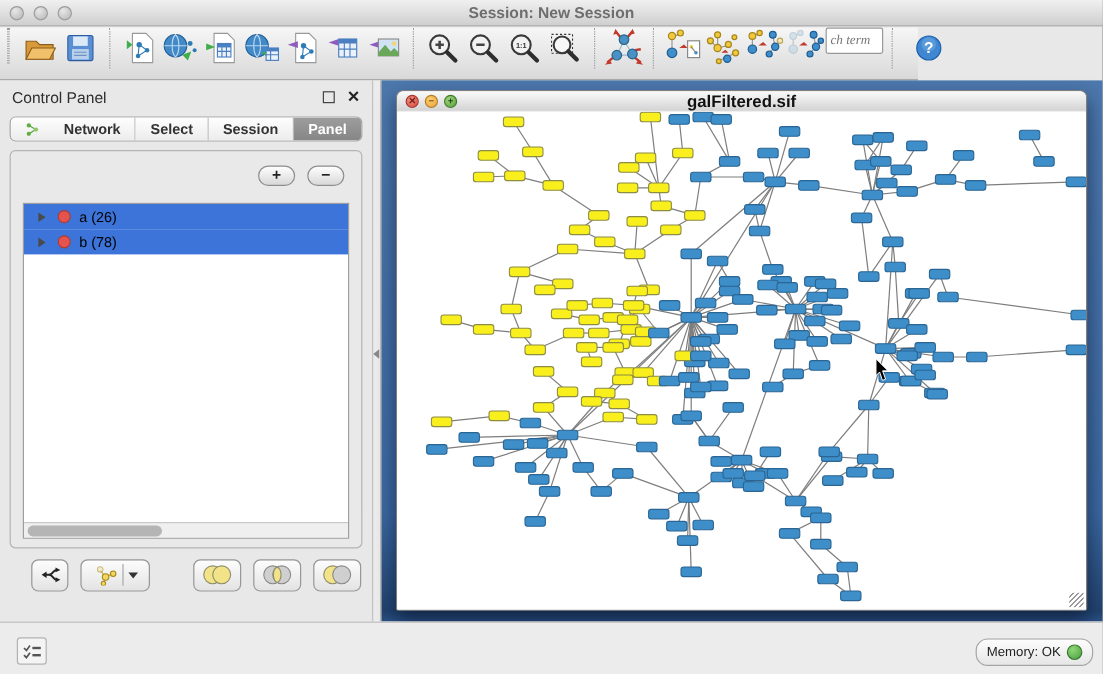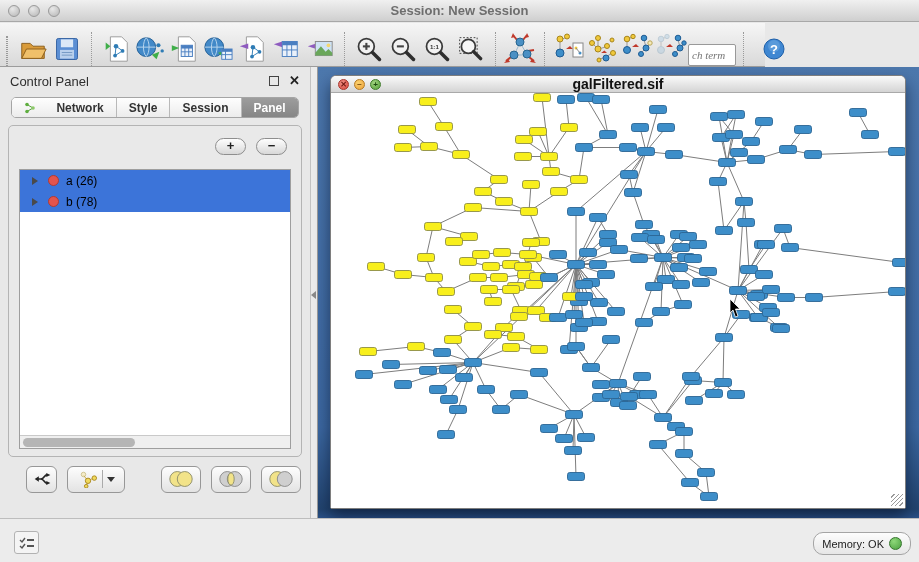--- a/index.html
+++ b/index.html
@@ -10,21 +10,21 @@
   .titlebar{position:absolute;left:0;top:0;width:919px;height:22px;
     background:linear-gradient(#f0f0f0,#cfcfcf);border-bottom:1px solid #a8a8a8;
     display:flex;align-items:center;justify-content:center;}
   .titlebar .title{font-size:13px;color:#6e6e6e;font-weight:600;}
   .lights{position:absolute;left:8px;top:5px;display:flex;gap:8px;}
   .light{width:12px;height:12px;border-radius:50%;background:radial-gradient(circle at 35% 30%,#e8e8e8,#b5b5b5);border:1px solid #9a9a9a;}
 
   
   .toolbar{position:absolute;left:0;top:23px;width:765px;height:44px;
     background:linear-gradient(#f6f6f6,#d9d9d9);border-bottom:1px solid #9c9c9c;
-    display:flex;align-items:flex-end;padding:0 6px;}
+    display:flex;align-items:flex-start;padding:0 6px;}
   .drag-handle{width:6px;height:30px;margin-right:8px;border-left:1px dotted #999;border-right:1px dotted #999;}
   .tbtn{width:34px;height:34px;display:flex;align-items:center;justify-content:center;border-radius:4px;flex:0 0 auto;}
   .tsep{width:1px;height:34px;border-left:1px dotted #9a9a9a;margin:0 7px;flex:0 0 auto;}
   .search-field{width:48px;height:22px;border:1px solid #999;border-radius:2px;background:#fff;
     font-style:italic;font-size:11px;color:#555;padding:0 3px;font-family:"Liberation Serif",serif;}
   .help-btn{margin-left:6px;}
 
   
   .main{position:absolute;left:0;top:67px;width:831px;height:451px;}
   .control-panel{position:absolute;left:0;top:0;width:310px;height:451px;background:#e8e8e8;}
@@ -335,21 +335,21 @@
             <div class="tab">
               <svg class="tabicon" viewBox="0 0 12 12">
                 <path d="M3 2.5L9 6L3 9.5" stroke="#57a33c" fill="none"></path>
                 <circle cx="3" cy="2.5" r="1.8" fill="#5fae3f"></circle>
                 <circle cx="3" cy="9.5" r="1.8" fill="#5fae3f"></circle>
                 <circle cx="9" cy="6" r="1.8" fill="#8cc968"></circle>
               </svg>
               <span>Network</span>
             </div>
             <div class="tab">
-              <span>Style</span>
+              <span>Select</span>
             </div>
             <div class="tab">
               <span>Session</span>
             </div>
             <div class="tab sel">
               <span>Panel</span>
             </div>
           </div>
       </div>
 

